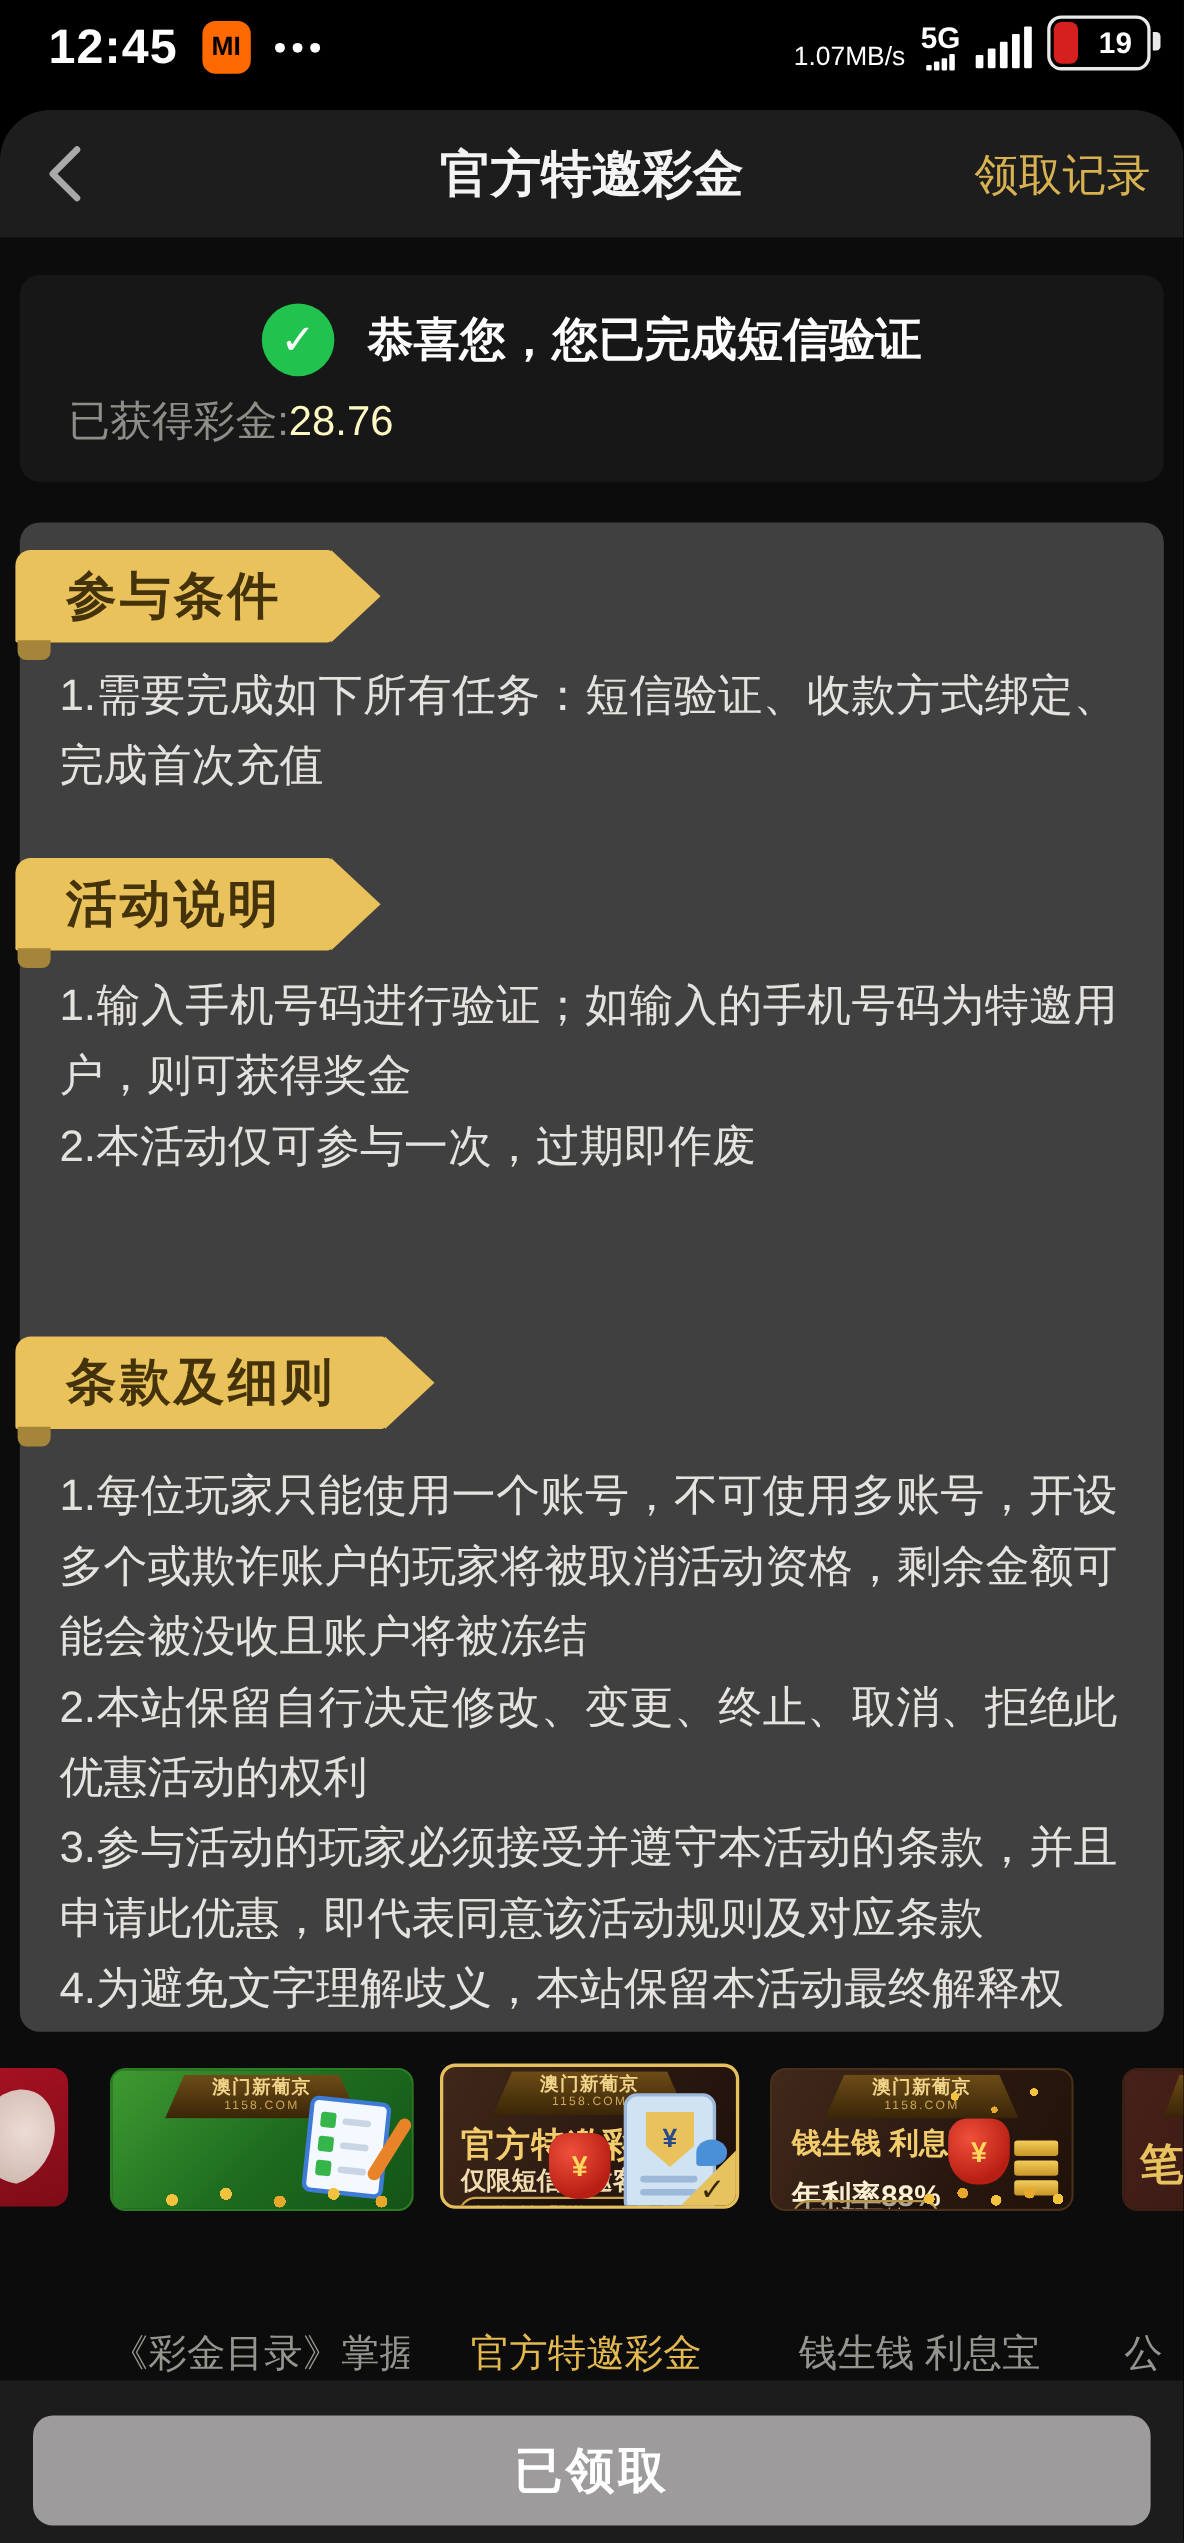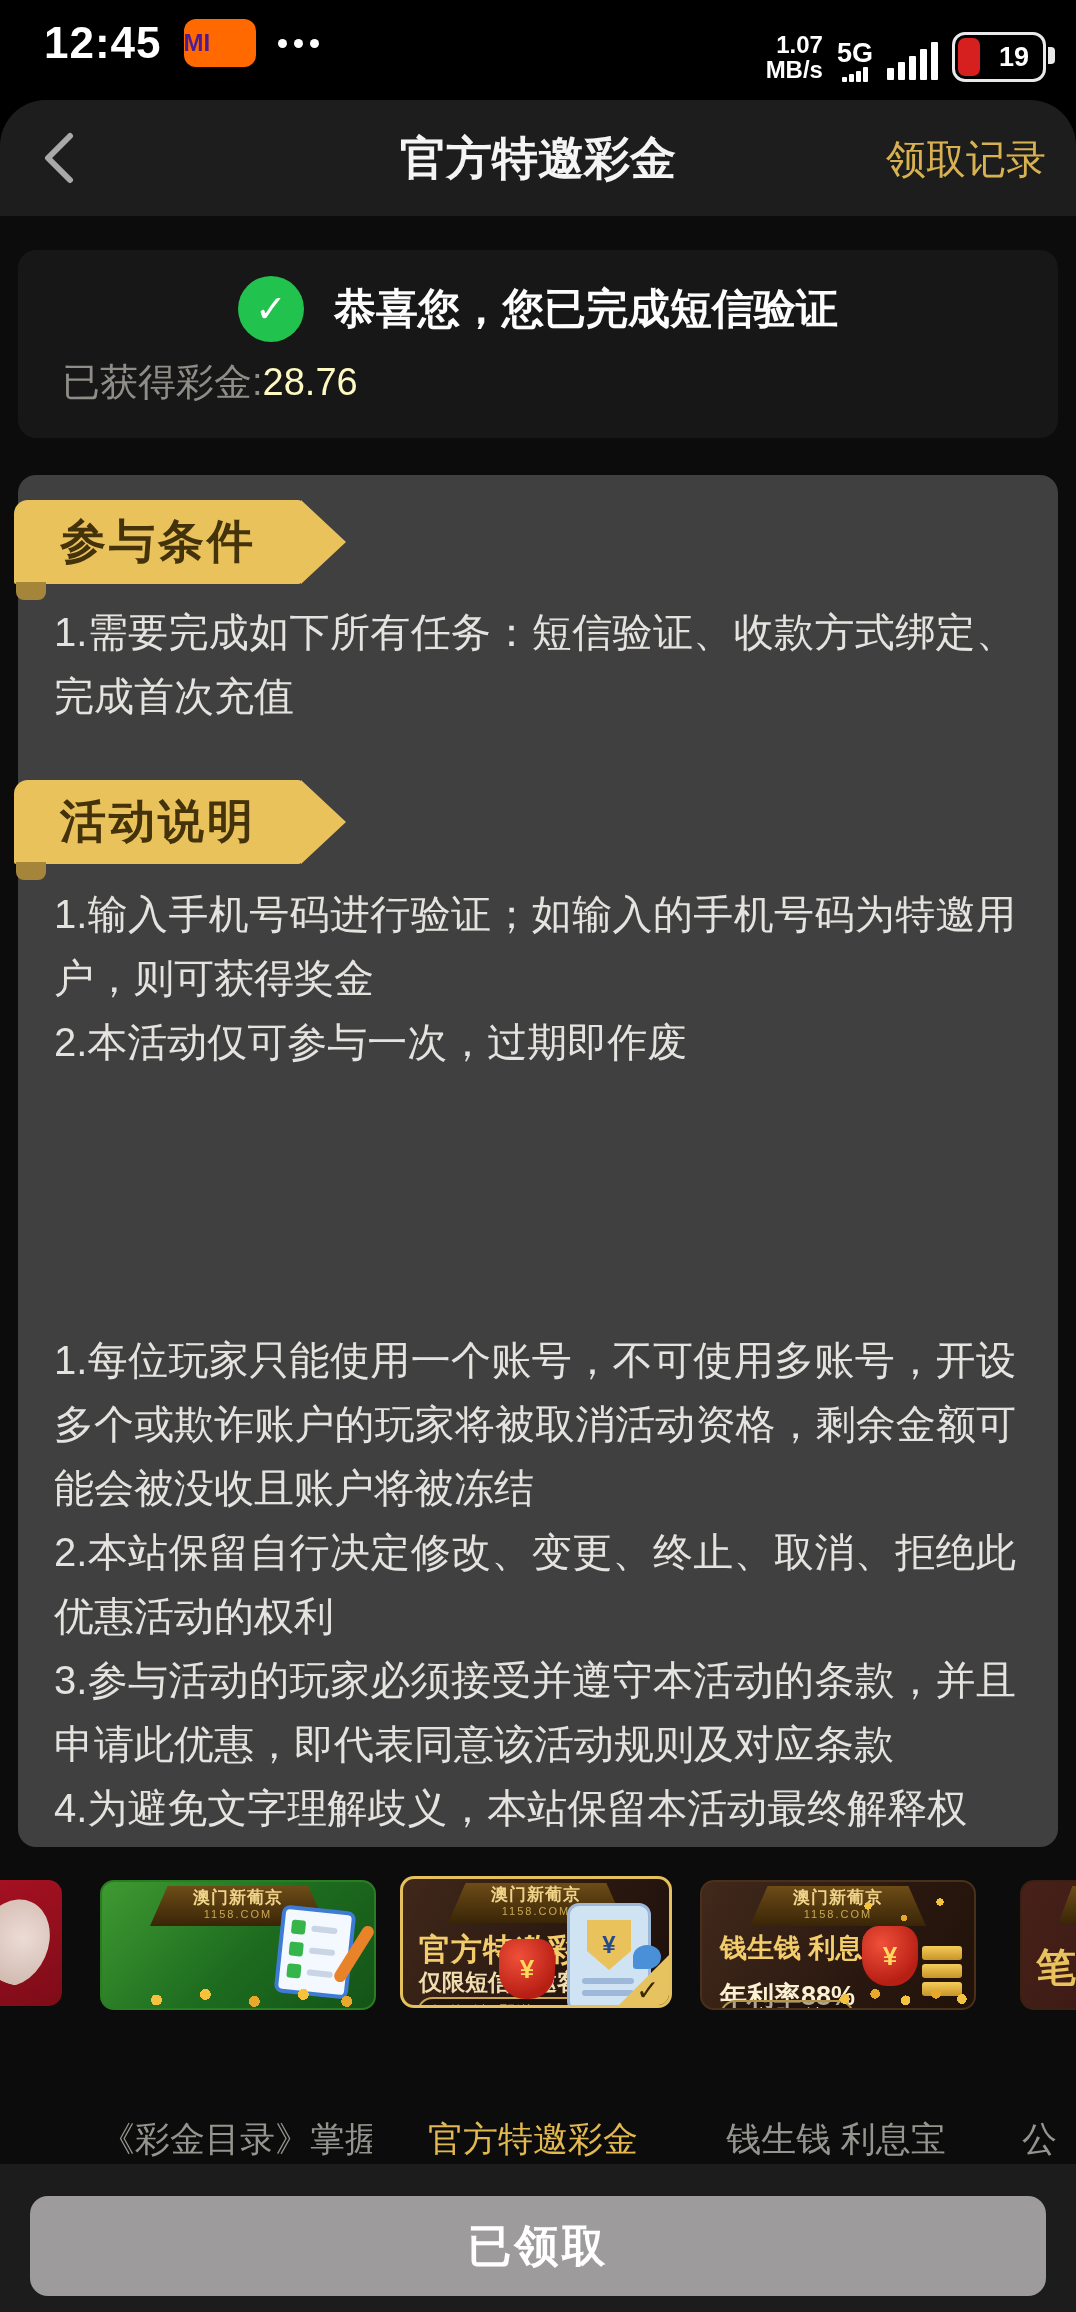--- a/index.html
+++ b/index.html
@@ -3,26 +3,26 @@
 <meta charset="utf-8">
 <style>
   html,body{margin:0;padding:0;background:#000;}
   .page{position:relative;width:1076px;height:2312px;background:#000;overflow:hidden;
         font-family:"Liberation Sans","DejaVu Sans",sans-serif;color:#eee;}
 
   
   .status-bar{position:absolute;top:0;left:0;right:0;height:100px;}
   .sb-left{position:absolute;left:44px;top:18px;display:flex;align-items:center;gap:22px;}
   .sb-time{font-size:44px;font-weight:bold;color:#fff;letter-spacing:1px;}
-  .mi-badge{width:72px;height:48px;border-radius:12px;background:#ff6900;display:flex;
-            align-items:center;color:#4c1d95;font-size:24px;font-weight:bold;}
+  .mi-badge{width:44px;height:48px;border-radius:12px;background:#ff6900;display:flex;
+            align-items:center;justify-content:center;color:#000000;font-size:24px;font-weight:bold;}
   .sb-dots{display:flex;gap:7px;align-items:center;}
   .sb-dots i{width:9px;height:9px;border-radius:50%;background:#fff;display:block;}
   .sb-right{position:absolute;right:30px;top:14px;display:flex;align-items:flex-end;gap:14px;}
-  .sb-speed{text-align:right;color:#fff;font-size:24px;font-weight:bold;line-height:25px;display:flex;flex-direction:column;margin-top:18px;}
+  .sb-speed{text-align:right;color:#fff;font-size:24px;font-weight:normal;line-height:25px;display:flex;flex-direction:row;}
   .sb-net{display:flex;flex-direction:column;align-items:center;line-height:26px;}
   .sb-5g{color:#fff;font-size:27px;font-weight:bold;}
   .mini-bars{display:flex;align-items:flex-end;gap:2px;height:16px;}
   .mini-bars i{width:5px;background:#fff;display:block;border-radius:1px;}
   .mini-bars i:nth-child(1){height:5px}.mini-bars i:nth-child(2){height:8px}
   .mini-bars i:nth-child(3){height:11px}.mini-bars i:nth-child(4){height:15px}
   .big-bars{display:flex;align-items:flex-end;gap:4px;height:40px;padding-bottom:2px;}
   .big-bars i{width:7px;background:#fff;display:block;border-radius:1px;}
   .big-bars i:nth-child(1){height:12px}.big-bars i:nth-child(2){height:18px}
   .big-bars i:nth-child(3){height:24px}.big-bars i:nth-child(4){height:31px}
@@ -225,20 +225,23 @@
       </div>
 
       <div class="ribbon r2">
           <span>活动说明</span>
         </div>
       <div class="para p2">
         <p>1.输入手机号码进行验证；如输入的手机号码为特邀用户，则可获得奖金</p>
         <p>2.本活动仅可参与一次，过期即作废</p>
       </div>
 
+      <div class="ribbon r3">
+          <span>条款及细则</span>
+        </div>
       <div class="para p3">
         <p>1.每位玩家只能使用一个账号，不可使用多账号，开设多个或欺诈账户的玩家将被取消活动资格，剩余金额可能会被没收且账户将被冻结</p>
         <p>2.本站保留自行决定修改、变更、终止、取消、拒绝此优惠活动的权利</p>
         <p>3.参与活动的玩家必须接受并遵守本活动的条款，并且申请此优惠，即代表同意该活动规则及对应条款</p>
         <p>4.为避免文字理解歧义，本站保留本活动最终解释权</p>
       </div>
     </div>
 
     <div class="carousel">
 

